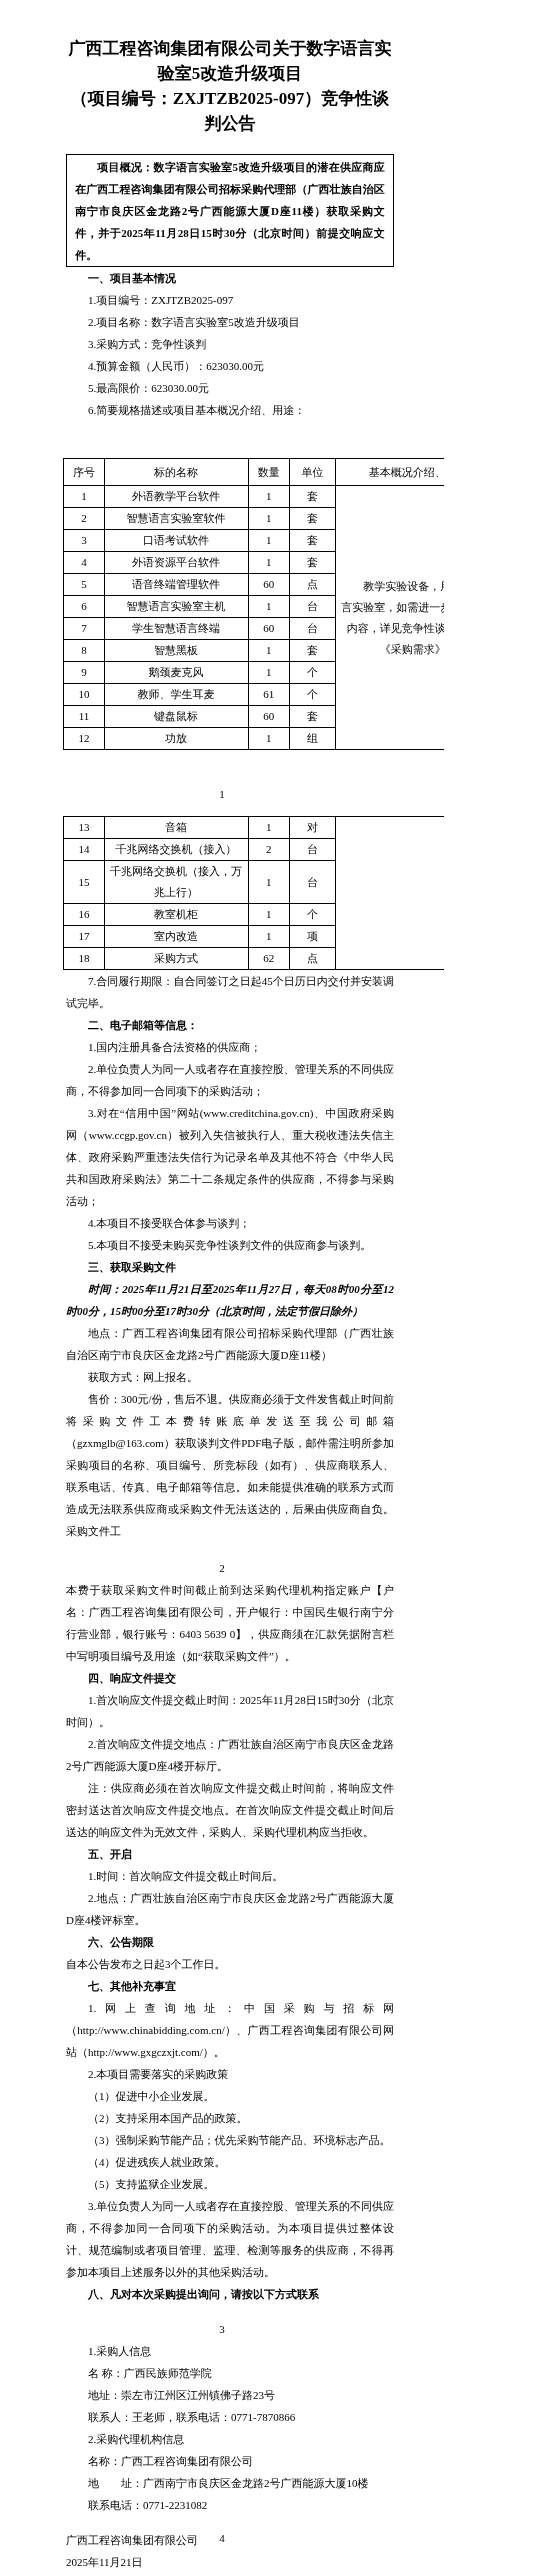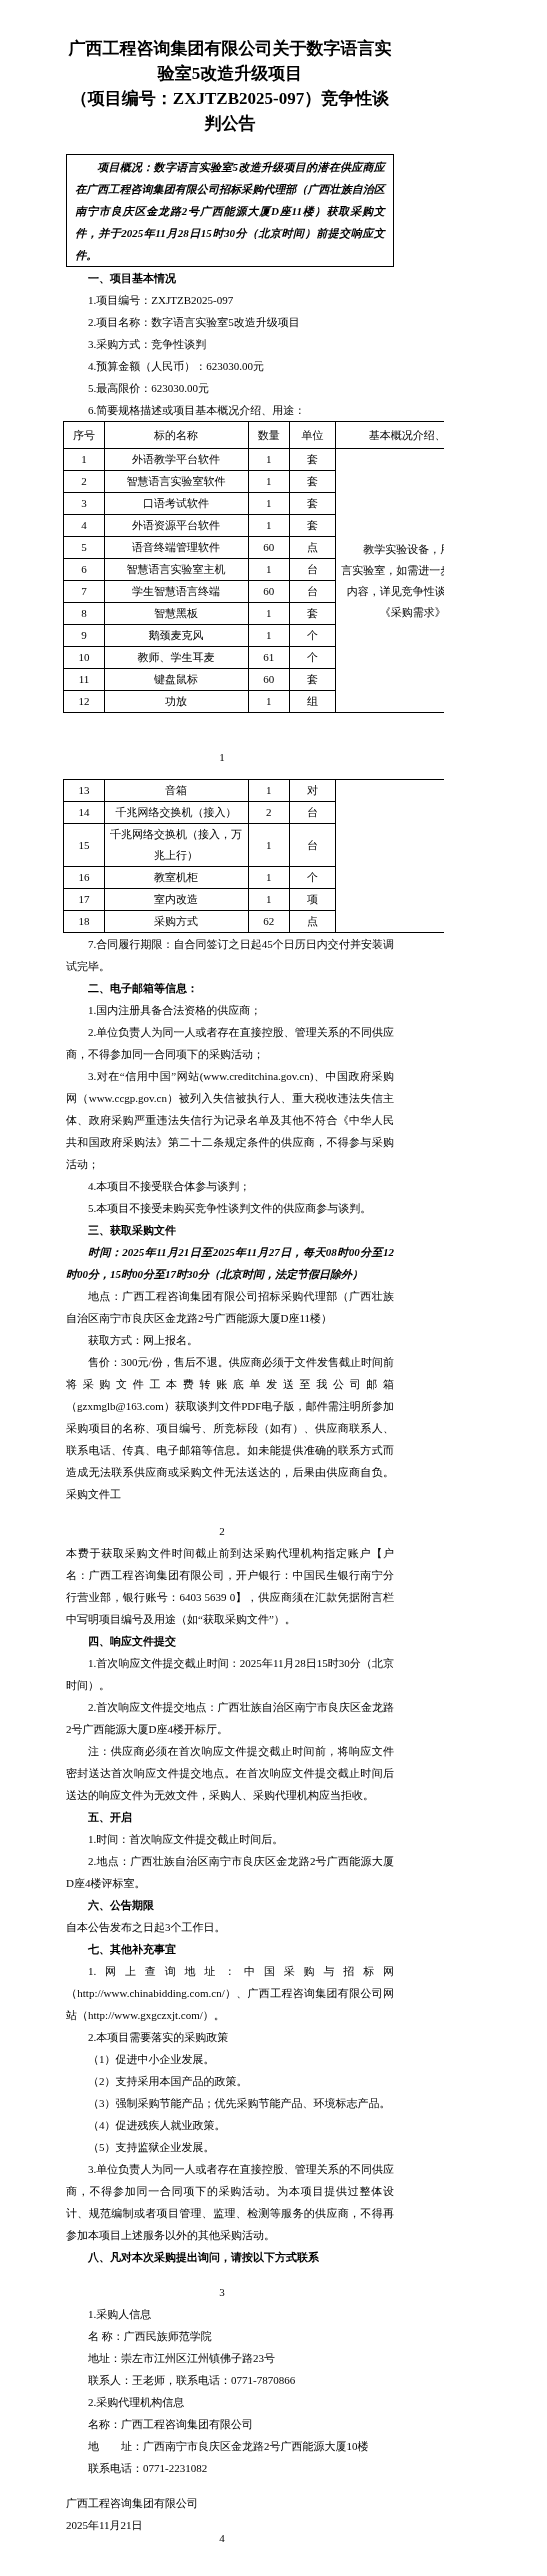--- a/index.html
+++ b/index.html
@@ -2,26 +2,26 @@
 <html style="font-size:11px"><head>
 <meta charset="utf-8">
 <style>
   html,body{margin:0;padding:0;background:#fff;}
   .page{position:relative;width:444px;height:2576px;background:#ffffff;overflow:hidden;
         font-family:"Liberation Serif","DejaVu Serif",serif;color:#000;}
   .doc{padding:36px 50px 0 66px;}
   p{margin:0;font-size:11px;line-height:22px;text-align:justify;}
   .doc-title{font-weight:bold;font-size:17px;line-height:25px;text-align:center;}
   .overview-box{border:1.4px solid #000;margin-top:18px;padding:0.7px 8.2px;font-weight:bold;}
-  .ov{text-indent:2em;font-style:italic;}
+  .ov{text-indent:2em;}
   .h{font-weight:bold;text-indent:2em;}
   .p{text-indent:2em;}
   .cont{text-indent:0;}
   .bold{font-weight:bold;font-style:italic;}
-  .goods-table{border-collapse:collapse;table-layout:fixed;width:438px;margin-left:-2.7px;}
+  .goods-table{border-collapse:collapse;table-layout:fixed;width:438px;margin-left:-2.7px;margin-top:37px;}
   .goods-table td,.goods-table th{border:0.7px solid #000;font-size:11px;line-height:21px;
       font-weight:normal;text-align:center;padding:0 2.1px;vertical-align:middle;
       overflow:hidden;}
   .goods-table th{height:26px;}
   .note-cell{text-align:justify;text-indent:2em;padding:0 6.8px;line-height:22px;}
   .t2{margin-top:11px;}
   .pagenum{line-height:22px;text-align:center;margin-left:-66px;margin-right:-50px;font-size:11px;}
   .pn1{margin-top:33px;}
   .pn2{margin-top:15px;}
   .pn3{margin-top:13px;}

